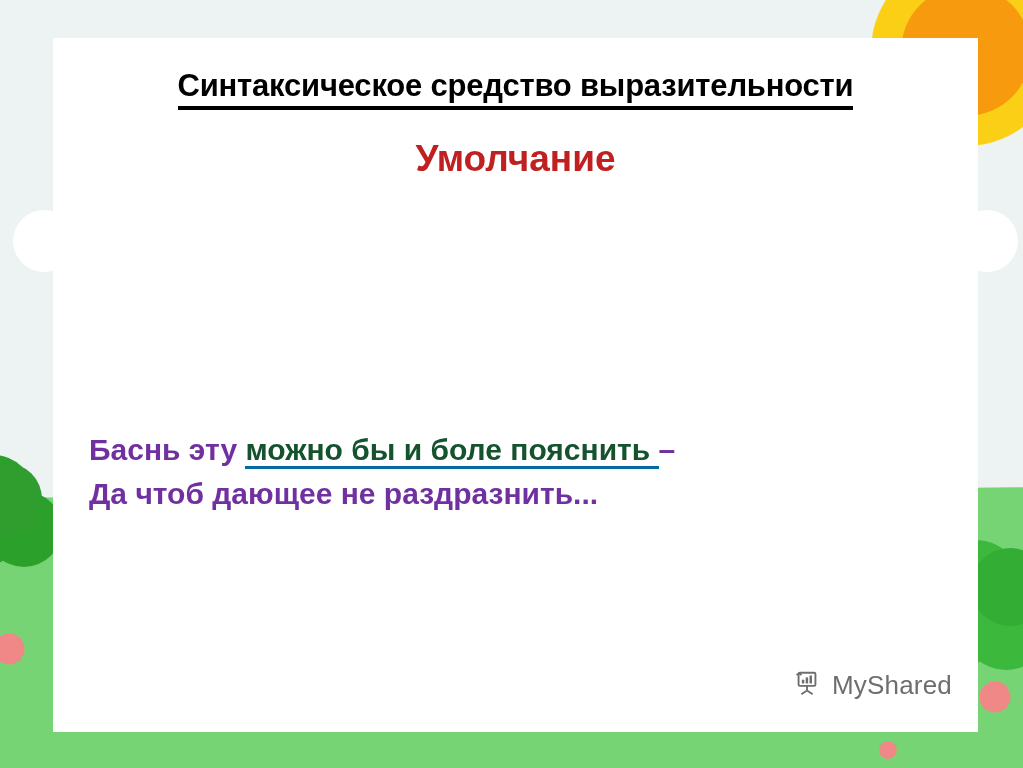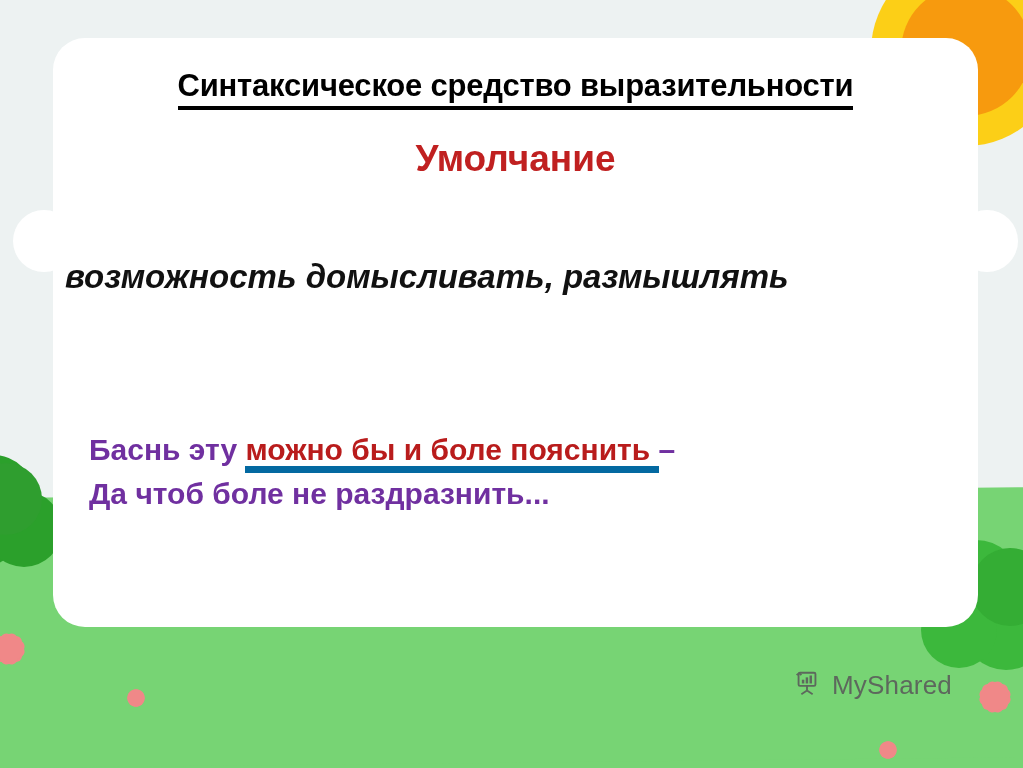--- a/index.html
+++ b/index.html
@@ -120,23 +120,22 @@
   #flower-left-2  { left: 128px; top: 690px; }
   #flower-right-1 { left: 982px; top: 684px; }
   #flower-right-2 { left: 880px; top: 742px; }
 
   
   #content-card {
     position: absolute;
     left: 53px;
     top: 38px;
     width: 925px;
-    height: 589px;
+    height: 694px;
     background: #ffffff;
-    border-radius: 32px;
   }
   .card-bump {
     position: absolute;
     width: 62px;
     height: 62px;
     border-radius: 50%;
     background: #ffffff;
     top: 172px;
   }
   #card-bump-left  { left: -40px; }
@@ -186,22 +185,22 @@
     left: 36px;
     right: 20px;
     top: 390px;
     font-size: 30px;
     font-weight: bold;
     color: #7030a0;
     line-height: 1.45;
     text-align: left;
   }
   #quote-highlight {
-    color: #b91c1c;
-    border-bottom: 7px solid #0369a1;
+    color: #14532d;
+    border-bottom: 3px solid #0369a1;
   }
 
   #attribution {
     position: absolute;
     right: 96px;
     top: 573px;
     font-size: 34px;
     font-weight: bold;
     color: #0d0d0d;
   }
@@ -257,26 +256,25 @@
     <div class="card-bump" id="card-bump-left"></div>
     <div class="card-bump" id="card-bump-right"></div>
 
     <div id="slide-title">
       <span class="underline">Синтаксическое средство выразительности</span>
     </div>
 
     <div id="slide-subtitle">Умолчание</div>
 
     <div id="definition-block">
-      <div>возможность домысливать, размышлять</div>
     </div>
 
     <div id="quote-block">
       <div><span>Баснь эту </span><span id="quote-highlight">можно бы и боле пояснить </span><span>–</span></div>
-      <div>Да чтоб боле не раздразнить...</div>
+      <div>Да чтоб дающее не раздразнить...</div>
     </div>
 
 
     <div id="watermark">
       <span>
         <svg width="30" height="30" viewBox="0 0 32 32" aria-hidden="true">
           <rect x="7" y="5" width="18" height="14" rx="1.5" fill="none" stroke="#5a5a5a" stroke-width="2"></rect>
           <rect x="10.5" y="12.5" width="2.6" height="4" fill="#5a5a5a"></rect>
           <rect x="14.6" y="10" width="2.6" height="6.5" fill="#5a5a5a"></rect>
           <rect x="18.7" y="8" width="2.6" height="8.5" fill="#5a5a5a"></rect>

